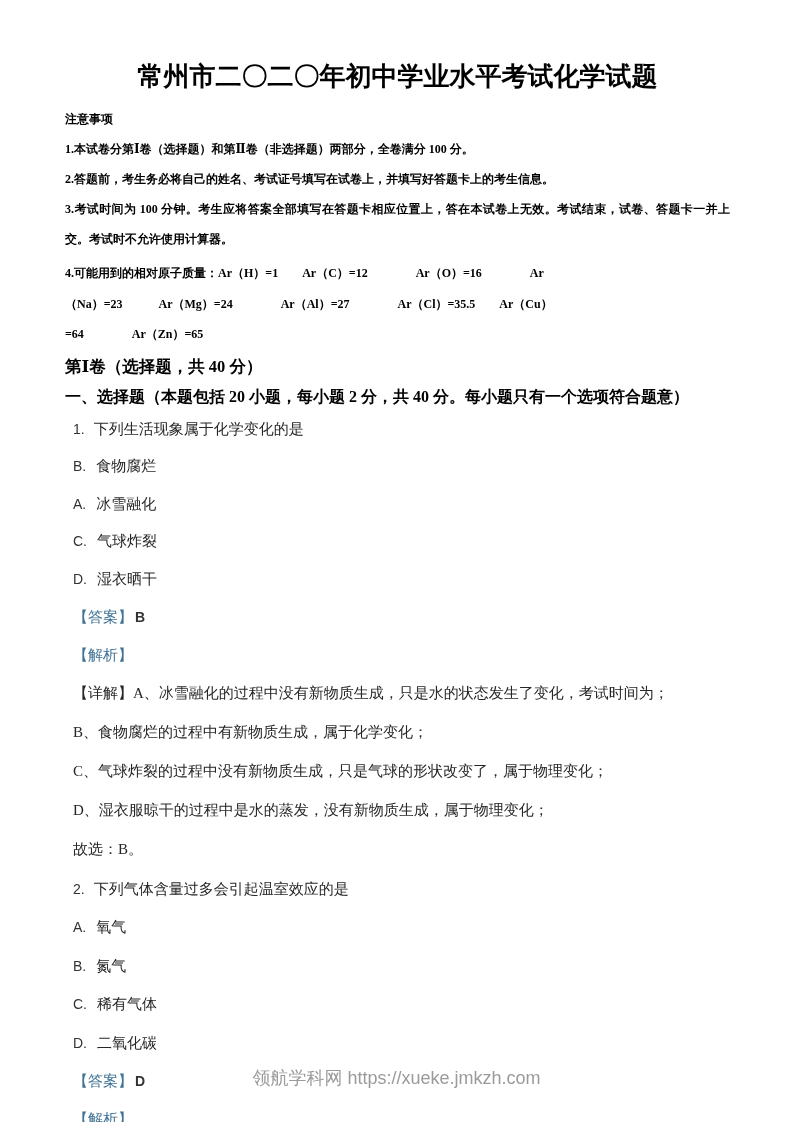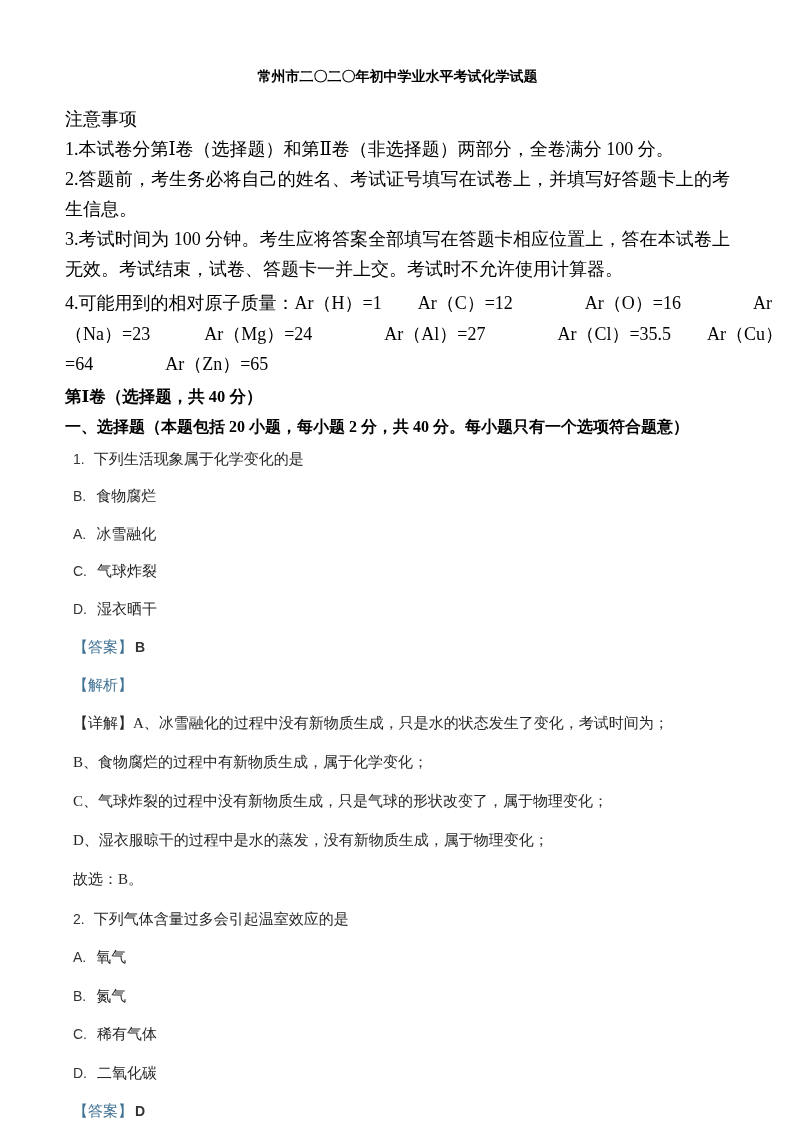--- a/index.html
+++ b/index.html
@@ -9,31 +9,31 @@
     height: 1122px;
     background: #ffffff;
     overflow: hidden;
     font-family: "Liberation Serif", "DejaVu Serif", serif;
     color: var(--text-color, #1a1a1a);
   }
   .content { padding: 62px 63px 0 65px; }
 
   .doc-title {
     margin: 0 0 12px 0;
-    font-size: 14px;
+    font-size: 26px;
     font-weight: bold;
     text-align: center;
     line-height: 30px;
     color: #000;
   }
 
   .notice p {
     margin: 0;
-    font-size: 18px;
-    font-weight: normal;
+    font-size: 12px;
+    font-weight: bold;
     line-height: 30px;
     text-align: justify;
     color: #000;
   }
   .notice .pre-line {
     white-space: pre;
     text-align: left;
     line-height: 30.5px;
   }
   .notice .masses-block { margin-top: 4px; }
@@ -157,13 +157,16 @@
       <p class="ans-line">
         <span class="blue-label">【答案】</span><span class="ans-letter">D</span>
       </p>
       <p class="ans-line">
         <span class="blue-label">【解析】</span>
       </p>
     </div>
 
   </div>
 
+  <div class="footer">
+    <span>领航学科网 https://xueke.jmkzh.com</span>
+  </div>
 </div>
 
 </body></html>

